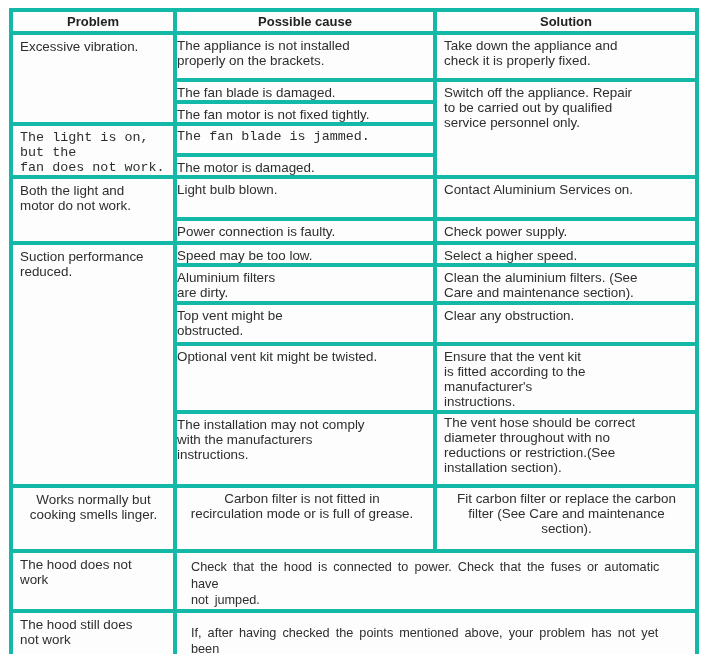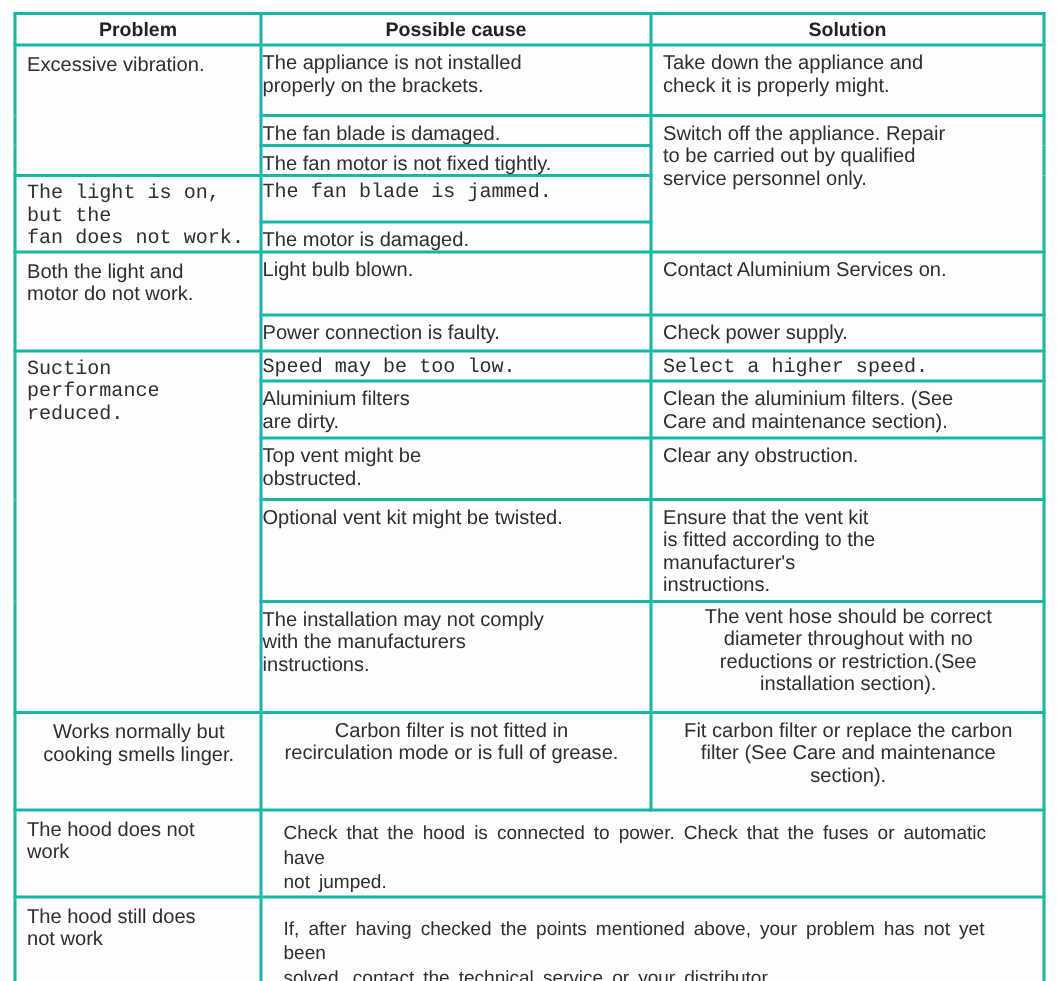--- a/index.html
+++ b/index.html
@@ -24,21 +24,21 @@
     width: 687px;
     background: #fdfdfd;
     border: 2px solid #3a3a3a;
     border-bottom: 3px solid #6d6d6d;
   }
   col.c-problem  { width: 164px; }
   col.c-cause    { width: 260px; }
   col.c-solution { width: 262px; }
 
   th, td {
-    border: 2px solid #14b8a6;
+    border: 4px solid #14b8a6;
     vertical-align: top;
     overflow: visible;
   }
   thead tr { height: 20px; }
   th {
     font-size: 13px;
     font-weight: bold;
     text-align: center;
     vertical-align: middle;
     padding: 2px 2px;
@@ -57,31 +57,31 @@
   td.solution{ padding-left: 7px; }
   td.merged .cell-text {
     font-size: 12.7px;
     line-height: 16.5px;
     word-spacing: 2.5px;
   }
   td.merged { padding-left: 14px; padding-top: 6px; }
   td.pad-top { padding-top: 12px; }
   
   td.overflow .cell-text { margin-bottom: -16px; }
-  td.tight-top { padding-top: 1px; text-align: center; }
+  td.tight-top { padding-top: 1px; }
 
   
   tbody tr:nth-child(1)  { height: 47px; }
   tbody tr:nth-child(2)  { height: 18px; }
   tbody tr:nth-child(3)  { height: 20px; }
   tbody tr:nth-child(4)  { height: 30px; font-family: Liberation Mono, monospace; }
   tbody tr:nth-child(5)  { height: 18px; }
   tbody tr:nth-child(6)  { height: 42px; }
   tbody tr:nth-child(7)  { height: 24px; margin-left: 12px; }
-  tbody tr:nth-child(8)  { height: 15px; font-family: Liberation Mono, monospace; }
+  tbody tr:nth-child(8)  { height: 15px; }
   tbody tr:nth-child(9)  { height: 38px; }
   tbody tr:nth-child(10) { height: 41px; }
   tbody tr:nth-child(11) { height: 68px; margin-top: 20px; }
   tbody tr:nth-child(12) { height: 74px; }
   tbody tr:nth-child(13) { height: 65px; text-align: center; }
   tbody tr:nth-child(14) { height: 51px; margin-left: 36px; }
   tbody tr:nth-child(15) { height: 70px; }
 </style>
 </head>
 <body>
@@ -104,21 +104,21 @@
         <tr>
           <td rowspan="3" class="problem">
             <div class="cell-text">Excessive vibration.</div>
           </td>
           <td class="cause">
             <div class="cell-text">The appliance is not installed
 properly on the brackets.</div>
           </td>
           <td class="solution">
             <div class="cell-text">Take down the appliance and
-check it is properly might.</div>
+check it is properly fixed.</div>
           </td>
         </tr>
         <tr>
           <td class="cause">
             <div class="cell-text">The fan blade is damaged.</div>
           </td>
           <td rowspan="4" class="solution">
             <div class="cell-text">Switch off the appliance. Repair
 to be carried out by qualified
 service personnel only.</div>

